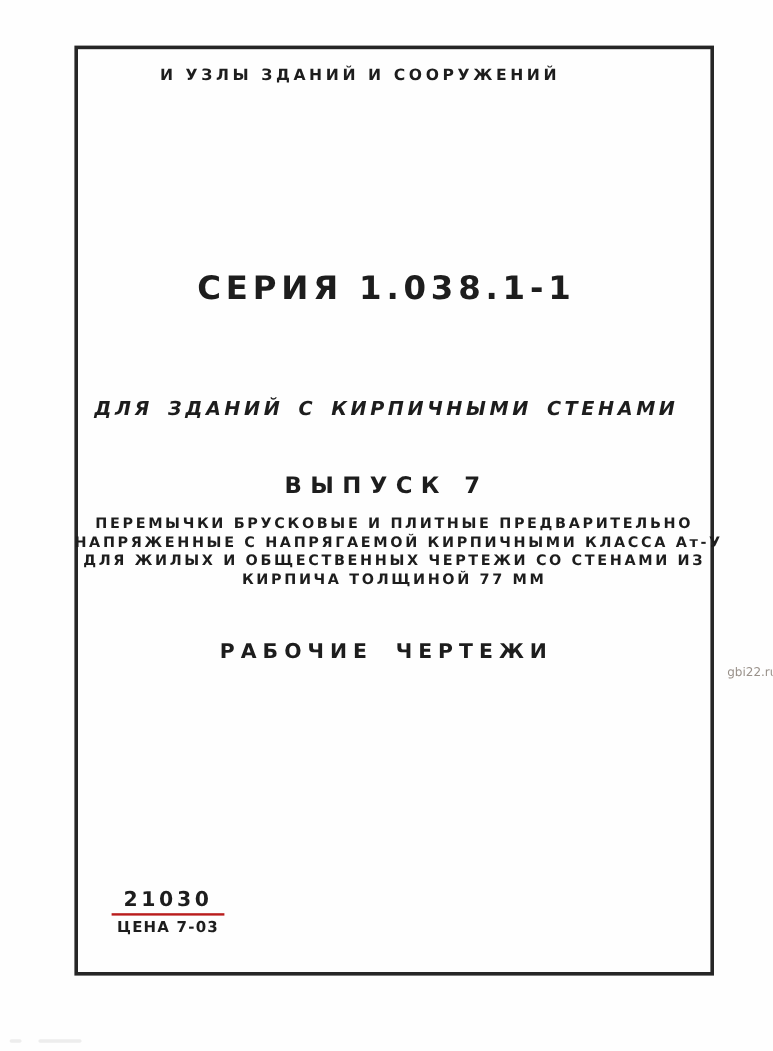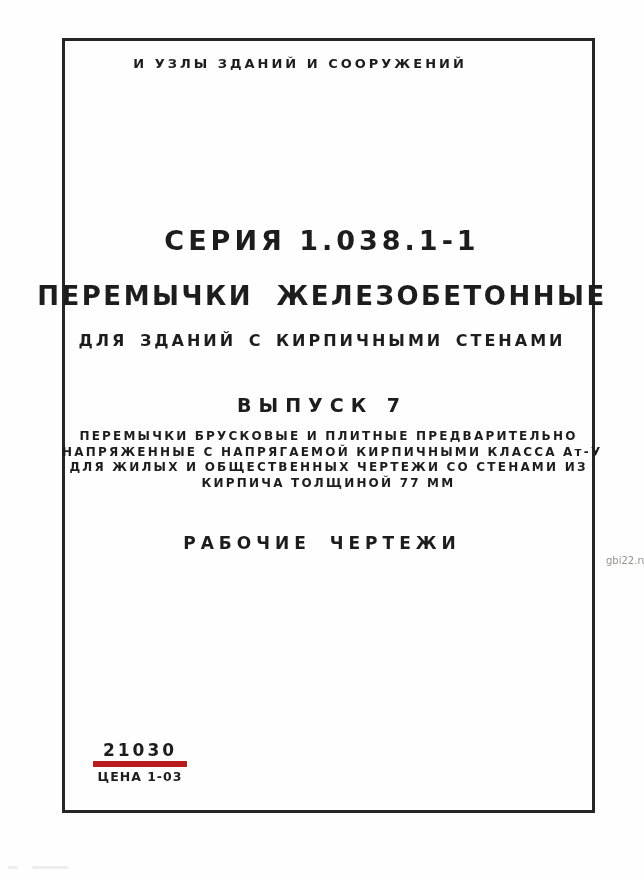--- a/index.html
+++ b/index.html
@@ -54,20 +54,21 @@
     top: 281px;
     font-size: 26px;
     letter-spacing: 2.5px;
     word-spacing: 12px;
   }
   .subtitle {
     top: 331px;
     font-size: 16px;
     letter-spacing: 3px;
     word-spacing: 4px;
+    font-style: italic;
   }
   .issue {
     top: 394px;
     font-size: 19px;
     letter-spacing: 7px;
   }
   .description {
     position: absolute;
     top: 429px;
     left: 62px;
@@ -90,21 +91,21 @@
     left: 93px;
     top: 740px;
     width: 94px;
     text-align: center;
     font-weight: bold;
   }
   .stamp-number {
     display: block;
     font-size: 17px;
     letter-spacing: 3px;
-    border-bottom: 6px solid #b91c1c;
+    border-bottom: 2px solid #b91c1c;
     padding-bottom: 1px;
   }
   .stamp-price {
     display: block;
     font-size: 12.5px;
     letter-spacing: 1px;
     margin-top: 2px;
   }
   .watermark {
     position: absolute;
@@ -129,38 +130,37 @@
 <div class="canvas">
 
   <div class="frame"></div>
 
   <div class="header-block">
     <div>И УЗЛЫ ЗДАНИЙ И СООРУЖЕНИЙ</div>
   </div>
 
   <div class="txt series">СЕРИЯ 1.038.1-1</div>
 
-  <div class="txt main-title">ПЕРЕМЫЧКИ ЖЕЛЕЗОБЕТОННЫЕ</div>
 
   <div class="txt subtitle">ДЛЯ ЗДАНИЙ С КИРПИЧНЫМИ СТЕНАМИ</div>
 
   <div class="txt issue">ВЫПУСК 7</div>
 
   <div class="description">
     <div>ПЕРЕМЫЧКИ БРУСКОВЫЕ И ПЛИТНЫЕ ПРЕДВАРИТЕЛЬНО</div>
     <div>НАПРЯЖЕННЫЕ С НАПРЯГАЕМОЙ КИРПИЧНЫМИ КЛАССА Ат-У</div>
     <div>ДЛЯ ЖИЛЫХ И ОБЩЕСТВЕННЫХ ЧЕРТЕЖИ СО СТЕНАМИ ИЗ</div>
     <div>КИРПИЧА ТОЛЩИНОЙ 77 ММ</div>
   </div>
 
   <div class="txt doc-type">РАБОЧИЕ ЧЕРТЕЖИ</div>
 
   <div class="stamp">
     <span class="stamp-number">21030</span>
-    <span class="stamp-price">ЦЕНА 1-03</span>
+    <span class="stamp-price">ЦЕНА 7-03</span>
   </div>
 
   <div class="watermark">gbi22.ru</div>
 
   <div class="smudge smudge-a"></div>
   <div class="smudge smudge-b"></div>
 
 </div>
 
 </body></html>

